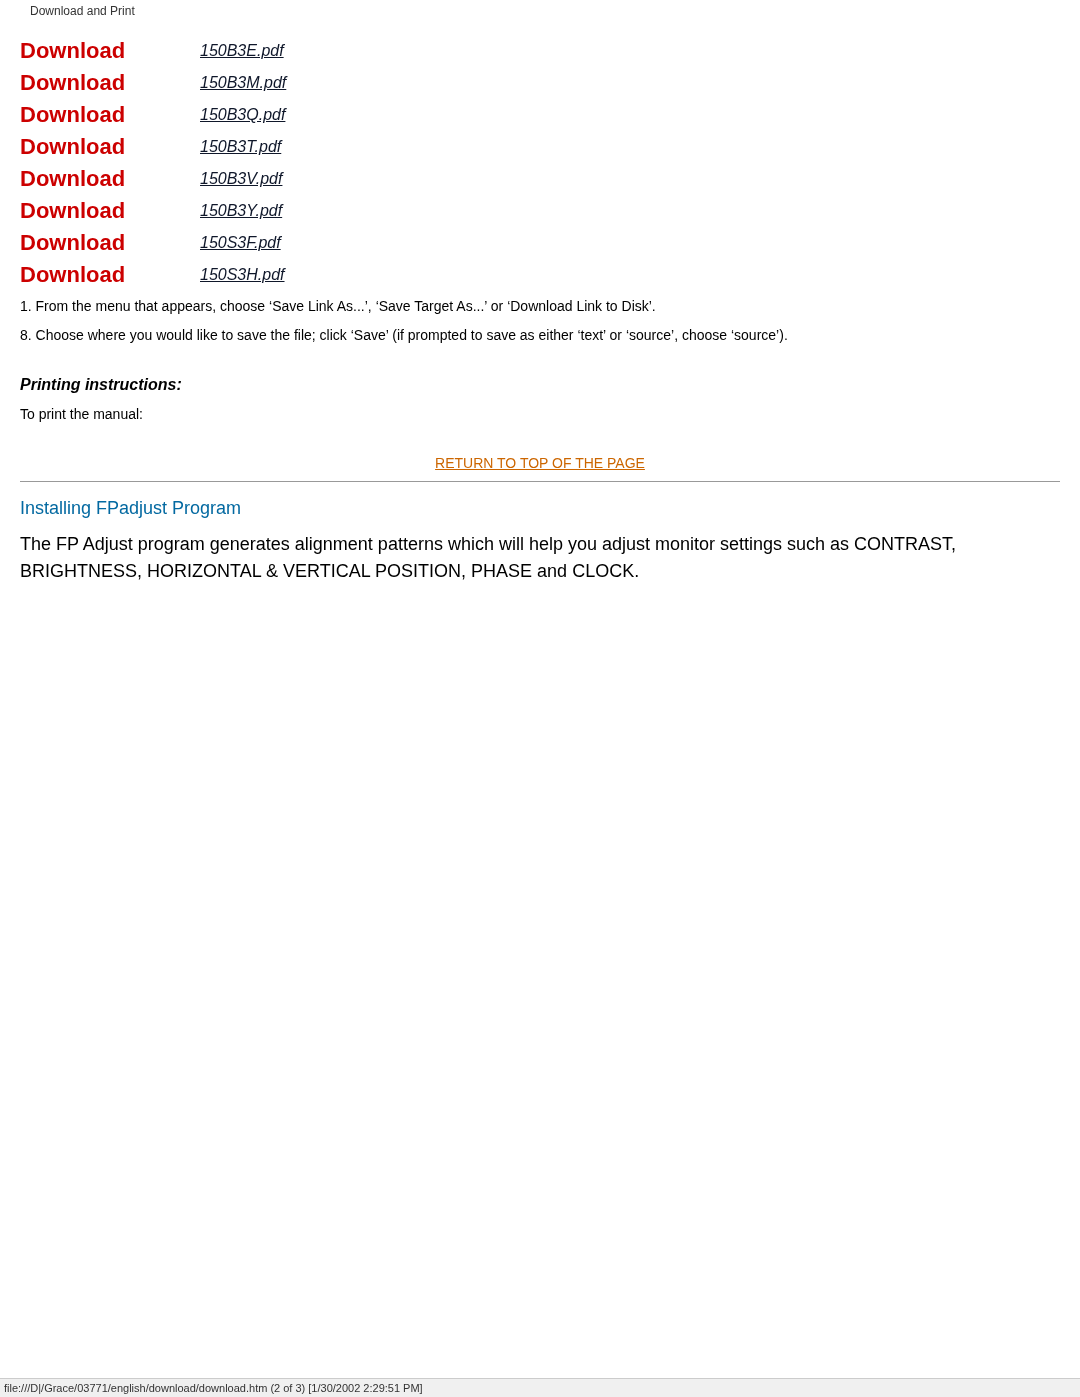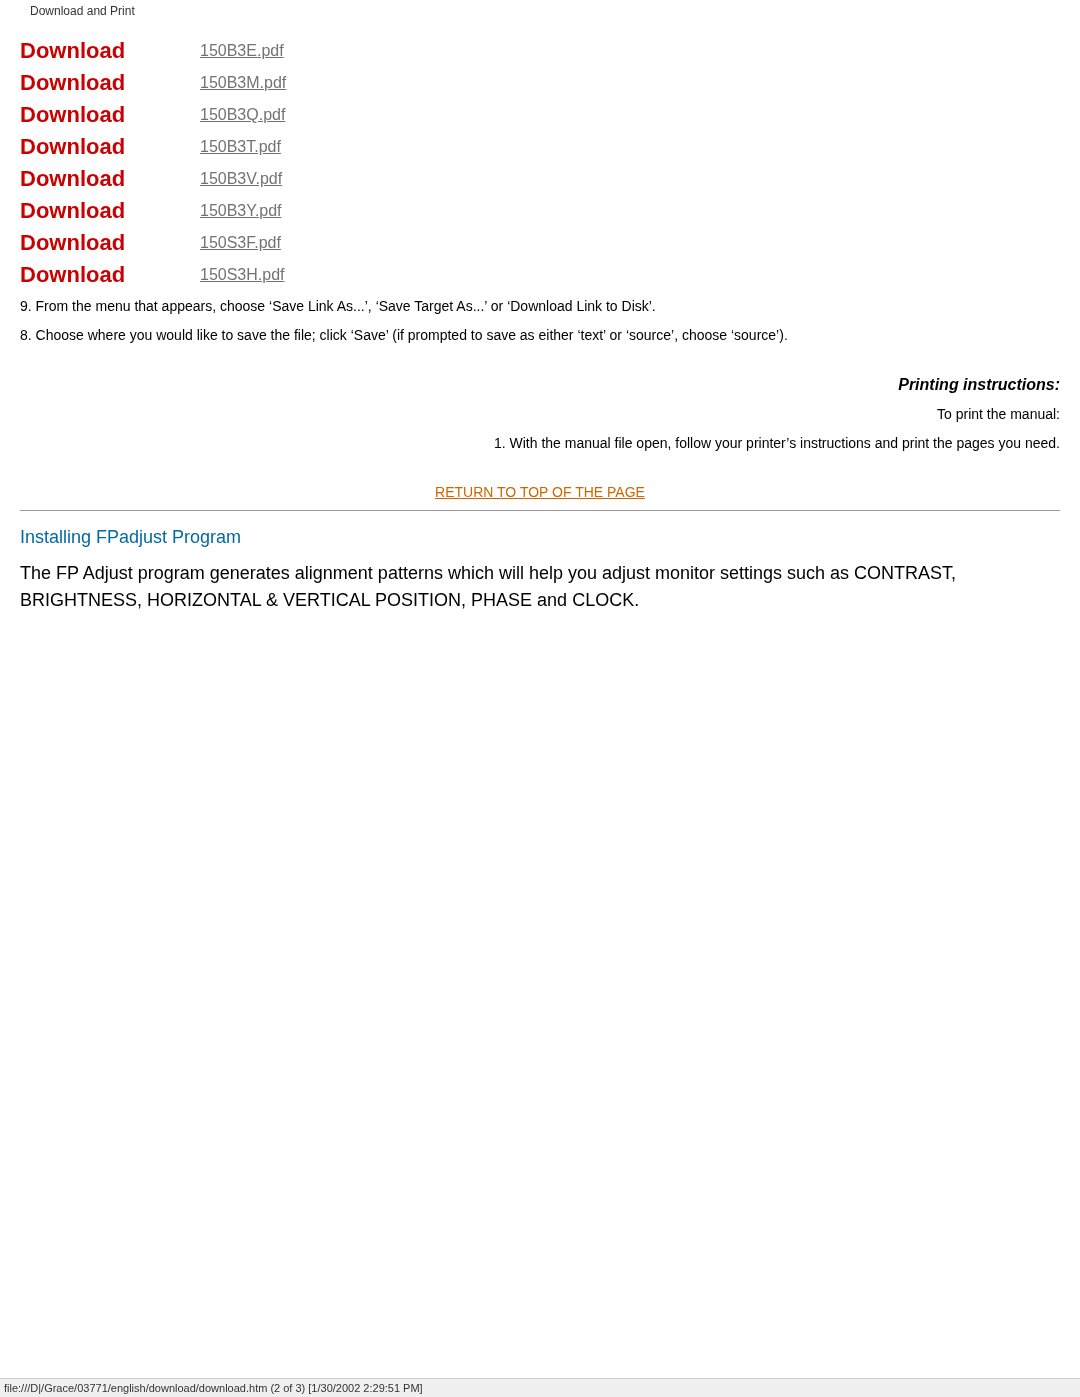--- a/index.html
+++ b/index.html
@@ -33,39 +33,39 @@
     .download-label {
       color: #cc0000;
       font-size: 22px;
       font-weight: bold;
       display: block;
       margin-bottom: 2px;
       margin-top: 14px;
     }
 
     .download-link {
-      color: #737373;
+      color: #0f172a;
       font-size: 16px;
       text-decoration: underline;
       margin-left: 120px;
       display: block;
       margin-top: -4px;
       margin-bottom: 10px;
+      font-style: italic;
     }
 
     .instruction-text {
       font-size: 14px;
       color: #000;
       margin: 8px 0;
       line-height: 1.5;
     }
 
     .printing-section {
       margin-top: 30px;
-      text-align: right;
     }
 
     .printing-title {
       font-size: 16px;
       font-weight: bold;
       font-style: italic;
       margin-bottom: 10px;
     }
 
     .return-link-container {
@@ -171,28 +171,27 @@
       <a class="download-link" href="#">150S3F.pdf</a>
     </div>
 
     <div class="download-row">
       <span class="download-label">Download</span>
       <a class="download-link" href="#">150S3H.pdf</a>
     </div>
 
   </div>
 
-  <p class="instruction-text">9. From the menu that appears, choose ‘Save Link As...’, ‘Save Target As...’ or ‘Download Link to Disk’.</p>
+  <p class="instruction-text">1. From the menu that appears, choose ‘Save Link As...’, ‘Save Target As...’ or ‘Download Link to Disk’.</p>
 
   <p class="instruction-text">8. Choose where you would like to save the file; click ‘Save’ (if prompted to save as either ‘text’ or ‘source’, choose ‘source’).</p>
 
   <div class="printing-section">
     <p class="printing-title">Printing instructions:</p>
     <p class="instruction-text">To print the manual:</p>
-    <p class="instruction-text">1. With the manual file open, follow your printer’s instructions and print the pages you need.</p>
   </div>
 
   <div class="return-link-container">
     <a class="return-link" href="#">RETURN TO TOP OF THE PAGE</a>
   </div>
 
   <hr class="divider">
 
   <div>
     <h2 class="section-title">Installing FPadjust Program</h2>

